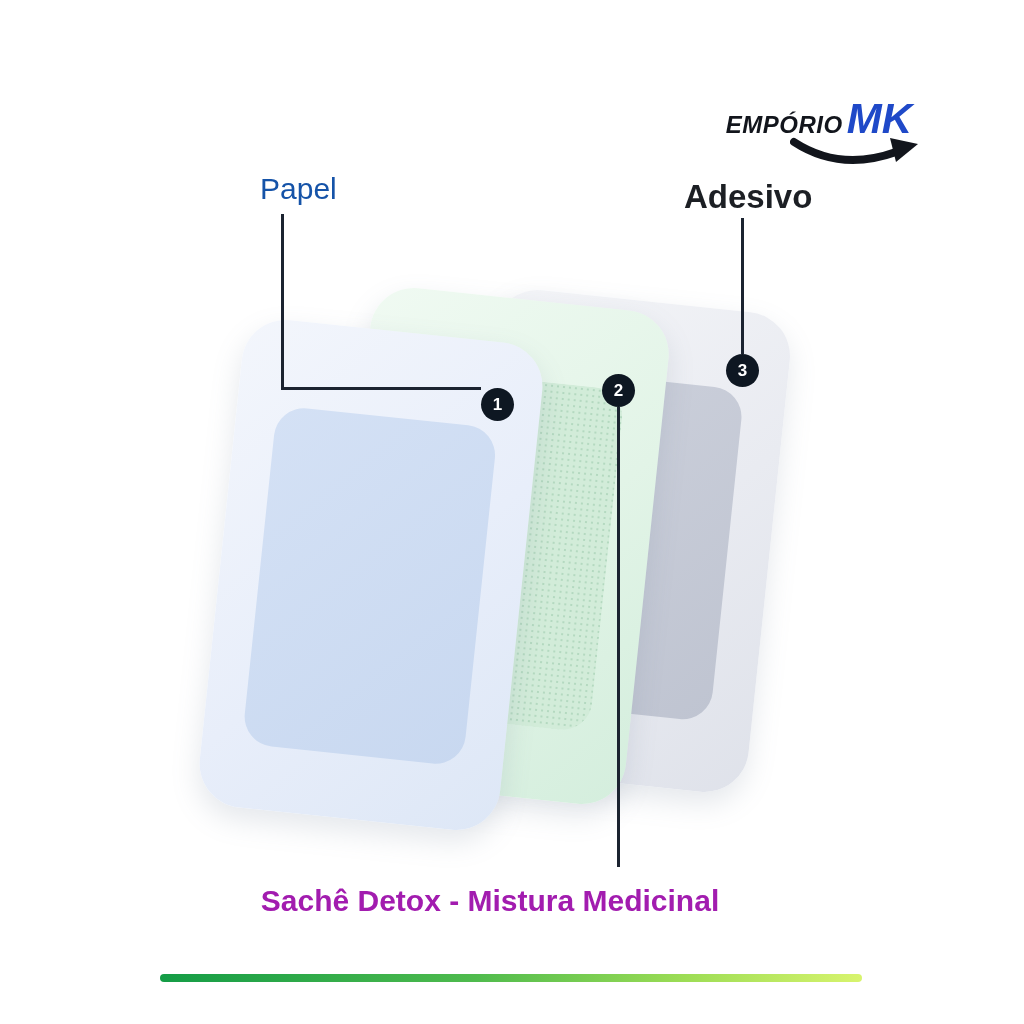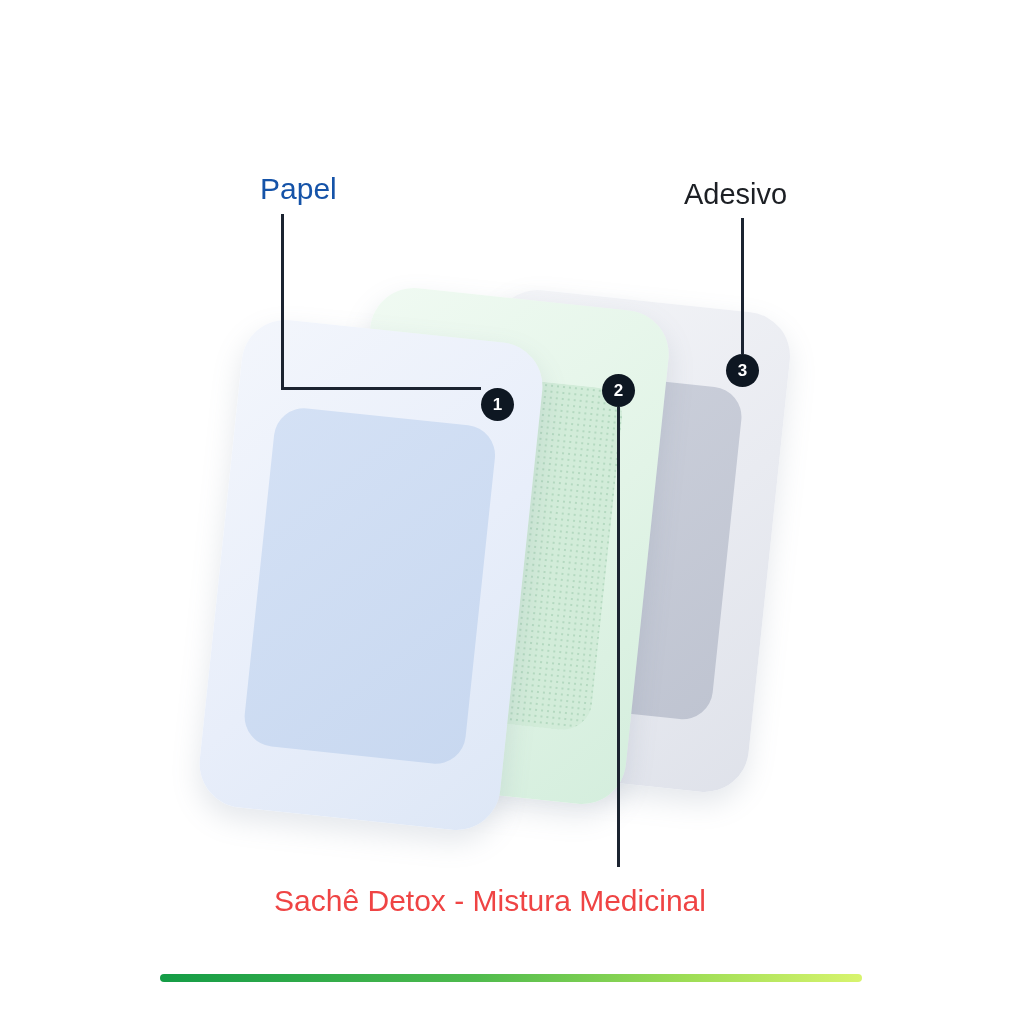--- a/index.html
+++ b/index.html
@@ -57,34 +57,34 @@
     font-size: 30px;
     font-weight: 500;
     color: #1553a8;
     z-index: 22;
     margin-left: 20px;
   }
   .label-adesivo {
     position: absolute;
     top: 178px;
     left: 684px;
-    font-size: 29px;
-    font-weight: 400;
+    font-size: 33px;
+    font-weight: 700;
     color: #1c1f24;
     z-index: 22;
   }
   .caption {
     position: absolute;
     top: 884px;
     left: 0;
     width: 980px;
     text-align: center;
     font-size: 30px;
-    font-weight: 400;
-    color: #ef4444;
+    font-weight: 700;
+    color: #a21caf;
     z-index: 22;
   }
 
   
   .line { position: absolute; background: #1b2330; z-index: 20; }
   .line-papel-v    { left: 281px; top: 214px; width: 3px;  height: 176px; }
   .line-papel-h    { left: 281px; top: 387px; width: 200px; height: 3px; }
   .line-adesivo-v  { left: 741px; top: 218px; width: 3px;  height: 136px; }
   .line-sache-v    { left: 617px; top: 407px; width: 3px;  height: 460px; }
 
@@ -162,20 +162,30 @@
     border-radius: 4px;
     background: linear-gradient(90deg, #149c46 0%, #4fbb4d 45%, #9ddd55 75%, #d8f46e 100%);
     z-index: 22;
   }
 </style>
 </head>
 <body>
 
 <div class="canvas">
 
+  <div class="logo">
+    <div class="logo-text">
+      <span class="logo-emporio">EMPÓRIO</span>
+      <span class="logo-mk">MK</span>
+    </div>
+    <svg class="logo-swoosh" viewBox="0 0 130 38" aria-hidden="true">
+      <path d="M4,6 Q50,36 106,16" fill="none" stroke="#12151c" stroke-width="8" stroke-linecap="round"></path>
+      <polygon points="100,2 128,8 106,26" fill="#12151c"></polygon>
+    </svg>
+  </div>
 
   <div class="label-papel">Papel</div>
   <div class="label-adesivo">Adesivo</div>
 
   <div class="line line-papel-v"></div>
   <div class="line line-papel-h"></div>
   <div class="line line-adesivo-v"></div>
   <div class="line line-sache-v"></div>
 
   <div class="patch patch-adesivo">

